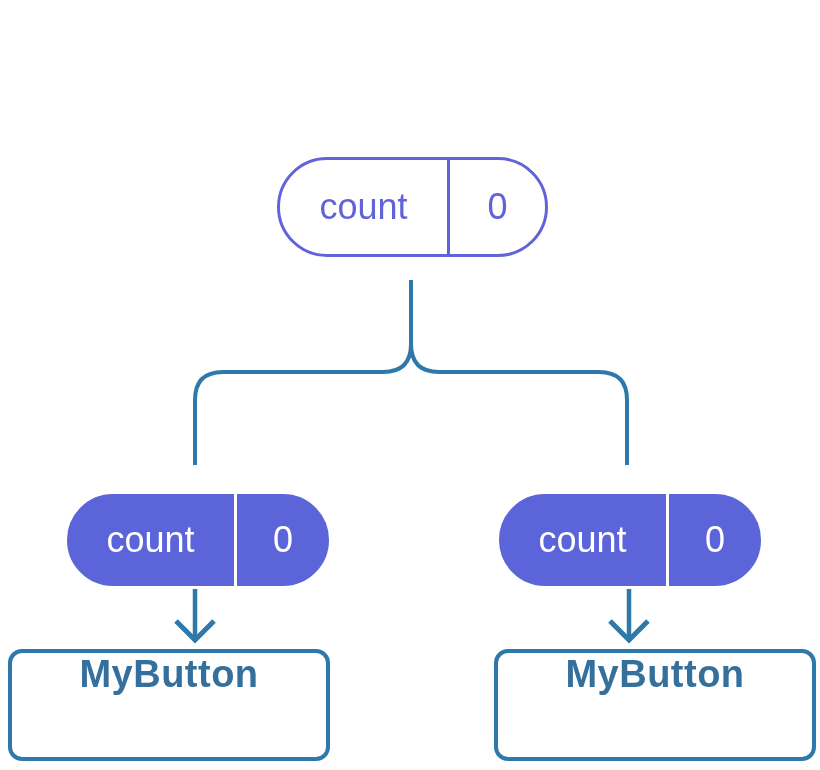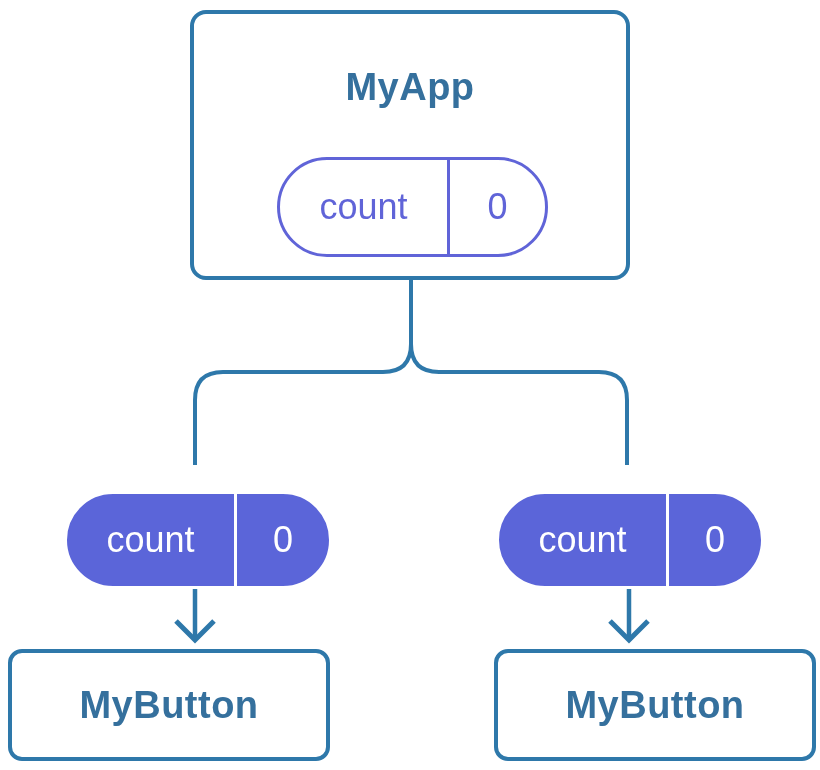--- a/index.html
+++ b/index.html
@@ -22,21 +22,21 @@
     background: #ffffff;
     border: 4px solid #2e78aa;
     border-radius: 16px;
     box-sizing: border-box;
     z-index: 2;
   }
   .root-card { left: 190px; top: 10px; width: 440px; height: 270px; }
   .leaf-card {
     top: 649px; width: 322px; height: 112px;
     border-radius: 14px;
-    display: flex; align-items: center; justify-content: center;
+    display: flex; justify-content: center;
   }
   .leaf-card.left  { left: 8px; }
   .leaf-card.right { left: 494px; }
   .node-title {
     color: #35709d;
     font-size: 38px;
     font-weight: 600;
     letter-spacing: 0.5px;
     white-space: nowrap;
   }
@@ -94,23 +94,20 @@
 
     <path d="M411 344 Q411 372 439 372 H599 Q627 372 627 400 V465" fill="none" stroke="#2e78aa" stroke-width="4"></path>
 
     <path d="M195 559 V639" fill="none" stroke="#2e78aa" stroke-width="4.5"></path>
     <path d="M176 621 L195 640 L214 621" fill="none" stroke="#2e78aa" stroke-width="5"></path>
 
     <path d="M629 559 V639" fill="none" stroke="#2e78aa" stroke-width="4.5"></path>
     <path d="M610 621 L629 640 L648 621" fill="none" stroke="#2e78aa" stroke-width="5"></path>
   </svg>
 
-  <div class="node-card root-card">
-    <div class="node-title root-title">MyApp</div>
-  </div>
 
   <div class="pill pill-outline">
     <div class="seg name">count</div>
     <div class="seg value">0</div>
   </div>
 
   <div class="pill pill-filled left">
     <div class="seg name">count</div>
     <div class="seg value">0</div>
   </div>

